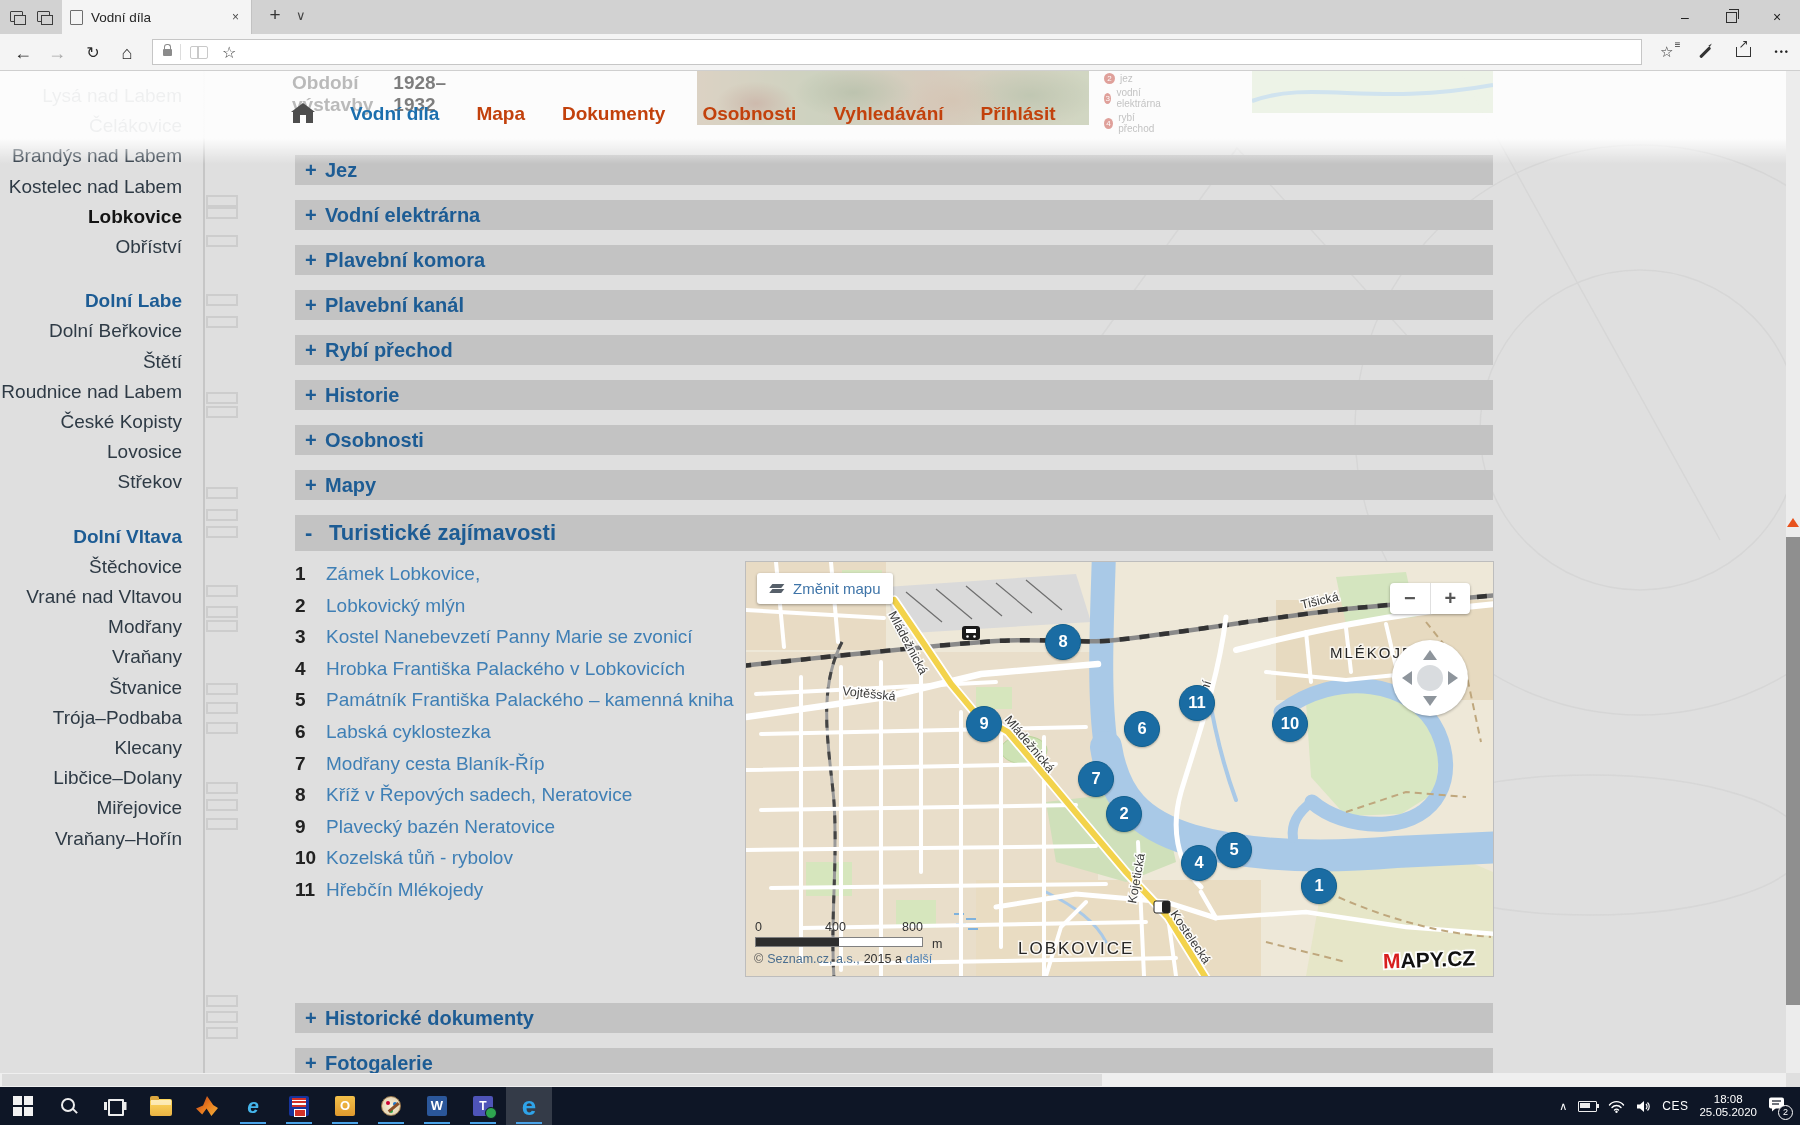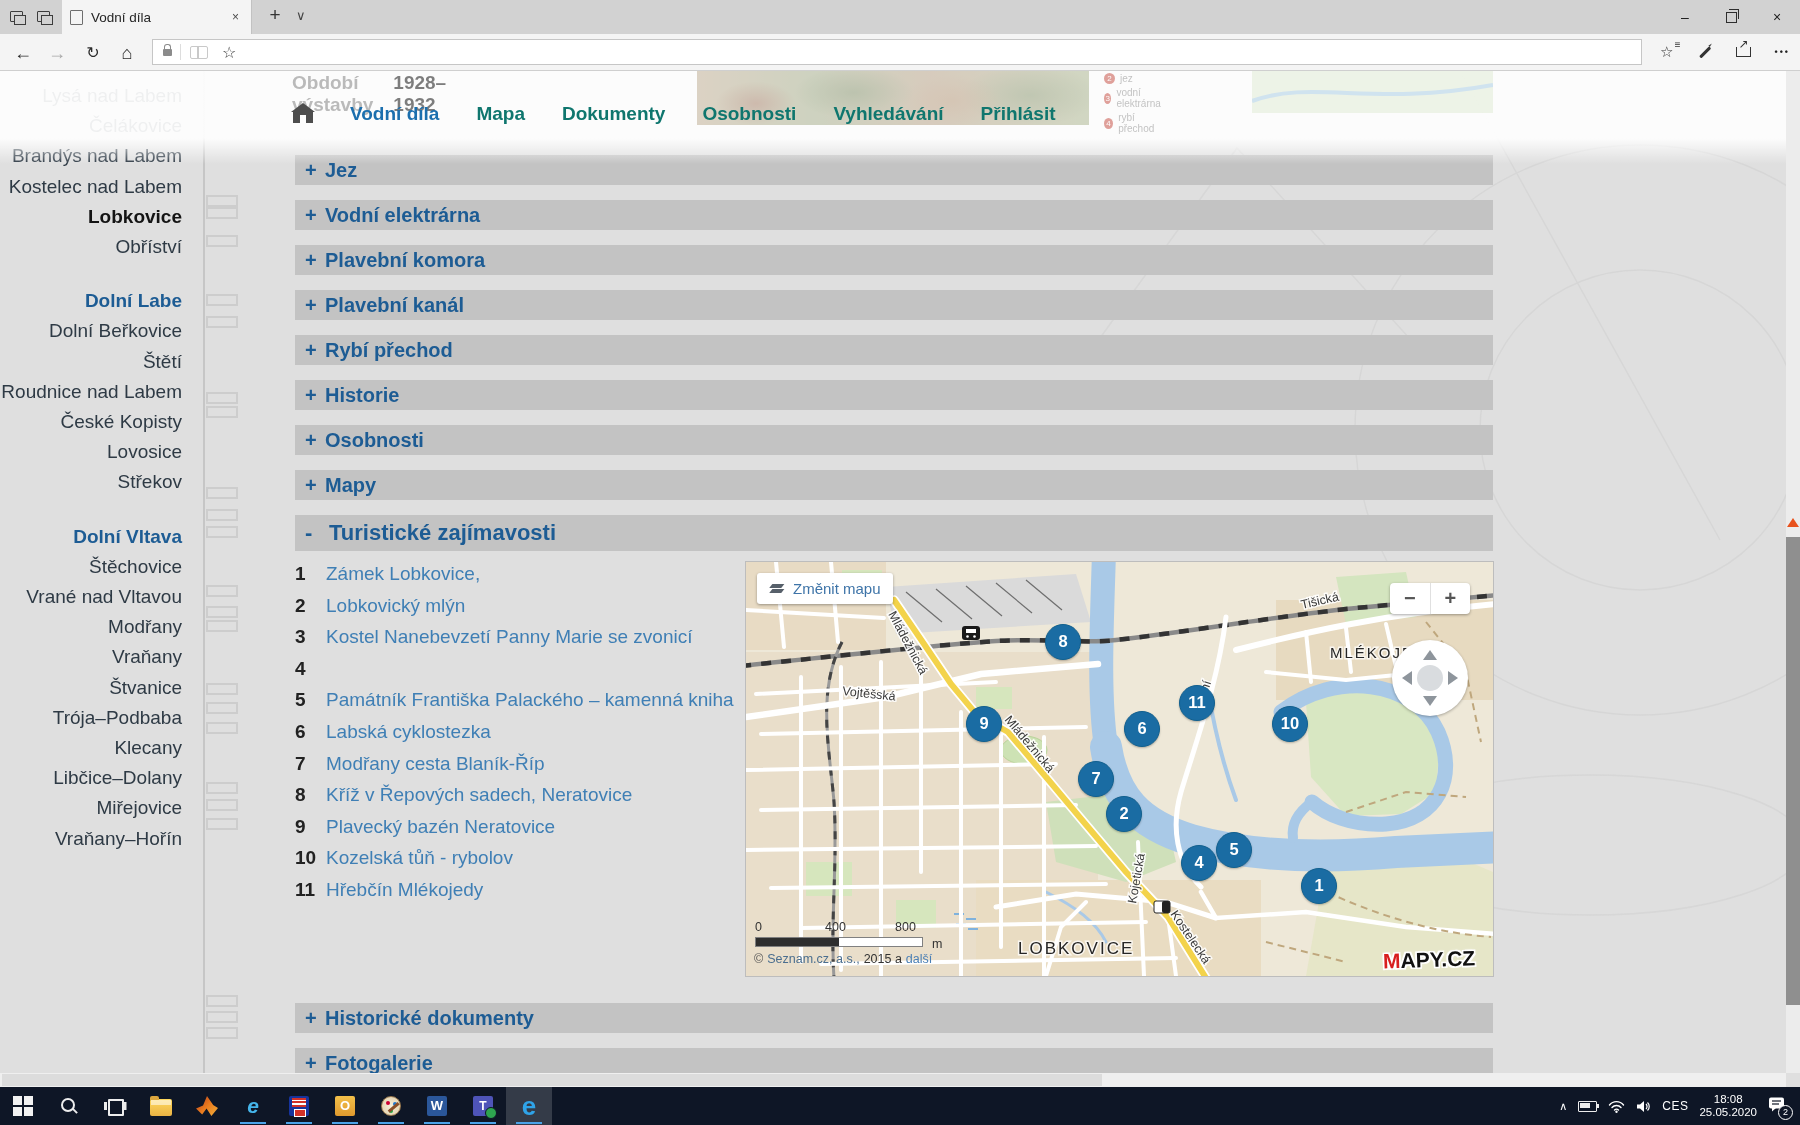--- a/index.html
+++ b/index.html
@@ -86,21 +86,21 @@
   .pan{position:absolute;left:646px;top:78px;width:76px;height:76px;border-radius:50%;background:#fff;box-shadow:0 1px 3px rgba(0,0,0,.3);z-index:3;}
   .pan .tri{position:absolute;width:0;height:0;}
   .tri.up{left:31px;top:10px;border-left:7px solid transparent;border-right:7px solid transparent;border-bottom:10px solid #8e959c;}
   .tri.down{left:31px;bottom:10px;border-left:7px solid transparent;border-right:7px solid transparent;border-top:10px solid #8e959c;}
   .tri.left{left:10px;top:31px;border-top:7px solid transparent;border-bottom:7px solid transparent;border-right:10px solid #8e959c;}
   .tri.right{right:10px;top:31px;border-top:7px solid transparent;border-bottom:7px solid transparent;border-left:10px solid #8e959c;}
   .pan .ctr{position:absolute;left:25px;top:25px;width:26px;height:26px;border-radius:50%;background:#d9dcdf;}
   .scalebar{position:absolute;left:9px;top:358px;z-index:3;font-size:12.5px;color:#333;}
   .sticks{position:relative;width:190px;height:14px;}
   .sticks span{position:absolute;top:0;}
-  .st0{left:0;}.st1{left:70px;}.st2{left:140px;}
+  .st0{left:0;}.st1{left:70px;}.st2{left:147px;}
   .sbar{position:relative;width:166px;height:8px;border:1px solid #808080;background:#fff;margin-top:3px;}
   .sbar::before{content:"";position:absolute;left:0;top:0;width:83px;height:8px;background:#2e2e2e;}
   .sunit{position:absolute;left:177px;top:17px;}
   .attrib{position:absolute;left:8px;top:390px;z-index:3;font-size:12.5px;display:flex;gap:4px;}
   .attrib .c{color:#555;}.attrib .s{color:#4a6e8f;}.attrib .y{color:#333;}.attrib .m{color:#4a7fb5;}
   .mapylogo{position:absolute;left:637px;top:386px;z-index:3;font-size:21px;font-weight:800;transform:rotate(-2deg);
     text-shadow:-1.5px -1.5px 0 #fff,1.5px -1.5px 0 #fff,-1.5px 1.5px 0 #fff,1.5px 1.5px 0 #fff,0 0 4px #fff;}
   .mapylogo .red{color:#d81e1e;}.mapylogo .blk{color:#111;}
 
   
@@ -118,21 +118,21 @@
       linear-gradient(90deg,#b09a78,#8f9a6e 30%,#a58a68 60%,#97a474);}
   .gh-legend{position:absolute;left:1104px;top:2px;opacity:.5;}
   .leg-row{display:flex;align-items:center;gap:5px;margin-bottom:3px;}
   .leg-dot{width:11px;height:11px;border-radius:50%;background:#c4463a;color:#fff;font-size:8px;line-height:11px;text-align:center;}
   .leg-txt{font-size:10px;color:#8a8a8a;}
   .gh-minimap{position:absolute;left:1252px;top:0;width:241px;height:42px;opacity:.4;overflow:hidden;}
   .mainnav{position:absolute;left:293px;top:21px;height:44px;display:flex;align-items:center;gap:37px;z-index:5;}
   .house{width:20px;height:11px;background:#4d4d4d;position:relative;margin-top:6px;}
   .house::before{content:"";position:absolute;left:-2px;top:-9px;border-left:12px solid transparent;border-right:12px solid transparent;border-bottom:9px solid #4d4d4d;}
   .house::after{content:"";position:absolute;left:7px;top:3px;width:6px;height:8px;background:#fdfdfd;}
-  .nav-item{font-size:19px;font-weight:600;color:#0f766e;}
+  .nav-item{font-size:19px;font-weight:600;color:#c2410c;}
   .nav-item.active{color:#1b6fae;}
 
   
   .vsb{position:absolute;right:0;top:0;width:14px;height:1002px;background:#ececec;z-index:6;}
   .vsb-thumb{position:absolute;left:0;top:466px;width:14px;height:468px;background:#8f8f8f;}
   .vsb-arrow{position:absolute;left:1px;top:447px;width:0;height:0;border-left:6px solid transparent;border-right:6px solid transparent;border-bottom:9px solid #e8521d;}
   .hsb{position:absolute;left:0;top:1002px;width:1786px;height:14px;background:#efefef;z-index:6;}
   .hsb-thumb{position:absolute;left:2px;top:1px;width:1100px;height:12px;background:#dcdcdc;}
 
   
@@ -337,20 +337,21 @@
             <div class="attr-row">
               <span class="anum">2</span>
               <a class="alink">Lobkovický mlýn</a>
             </div>
             <div class="attr-row">
               <span class="anum">3</span>
               <a class="alink">Kostel Nanebevzetí Panny Marie se zvonicí</a>
             </div>
             <div class="attr-row">
               <span class="anum">4</span>
+              <a class="alink">Hrobka Františka Palackého v Lobkovicích</a>
             </div>
             <div class="attr-row">
               <span class="anum">5</span>
               <a class="alink">Památník Františka Palackého – kamenná kniha</a>
             </div>
             <div class="attr-row">
               <span class="anum">6</span>
               <a class="alink">Labská cyklostezka</a>
             </div>
             <div class="attr-row">

